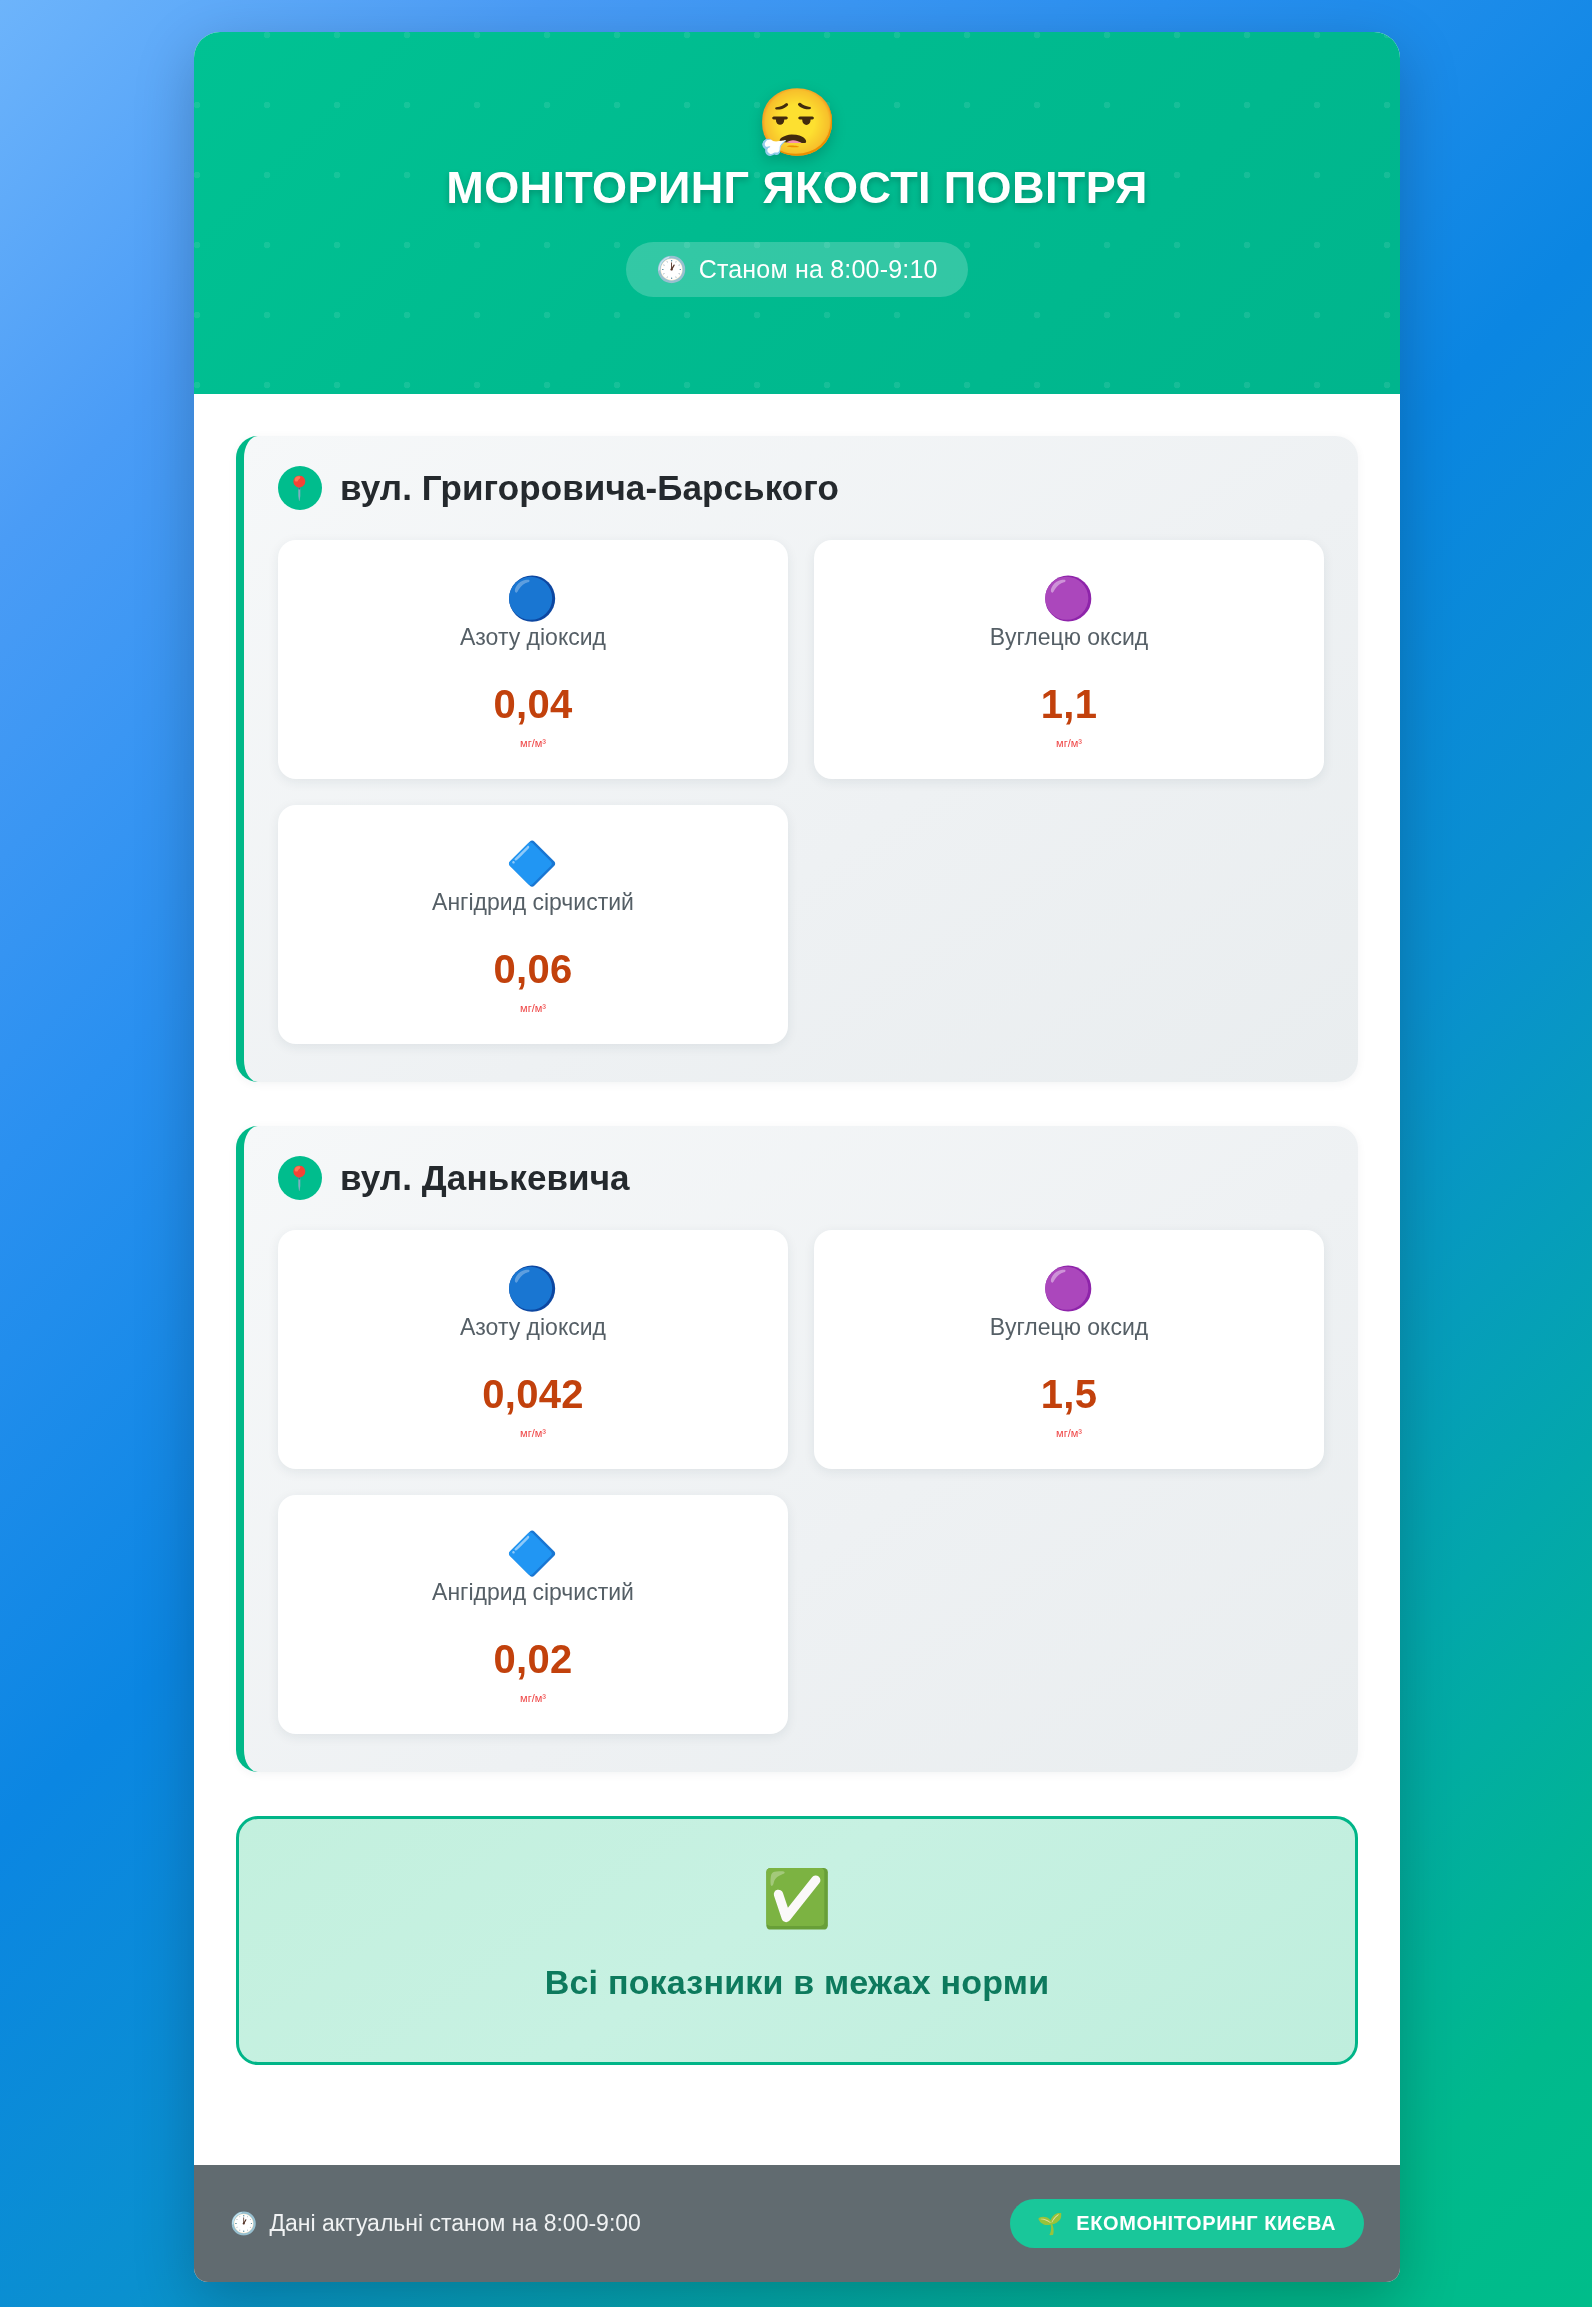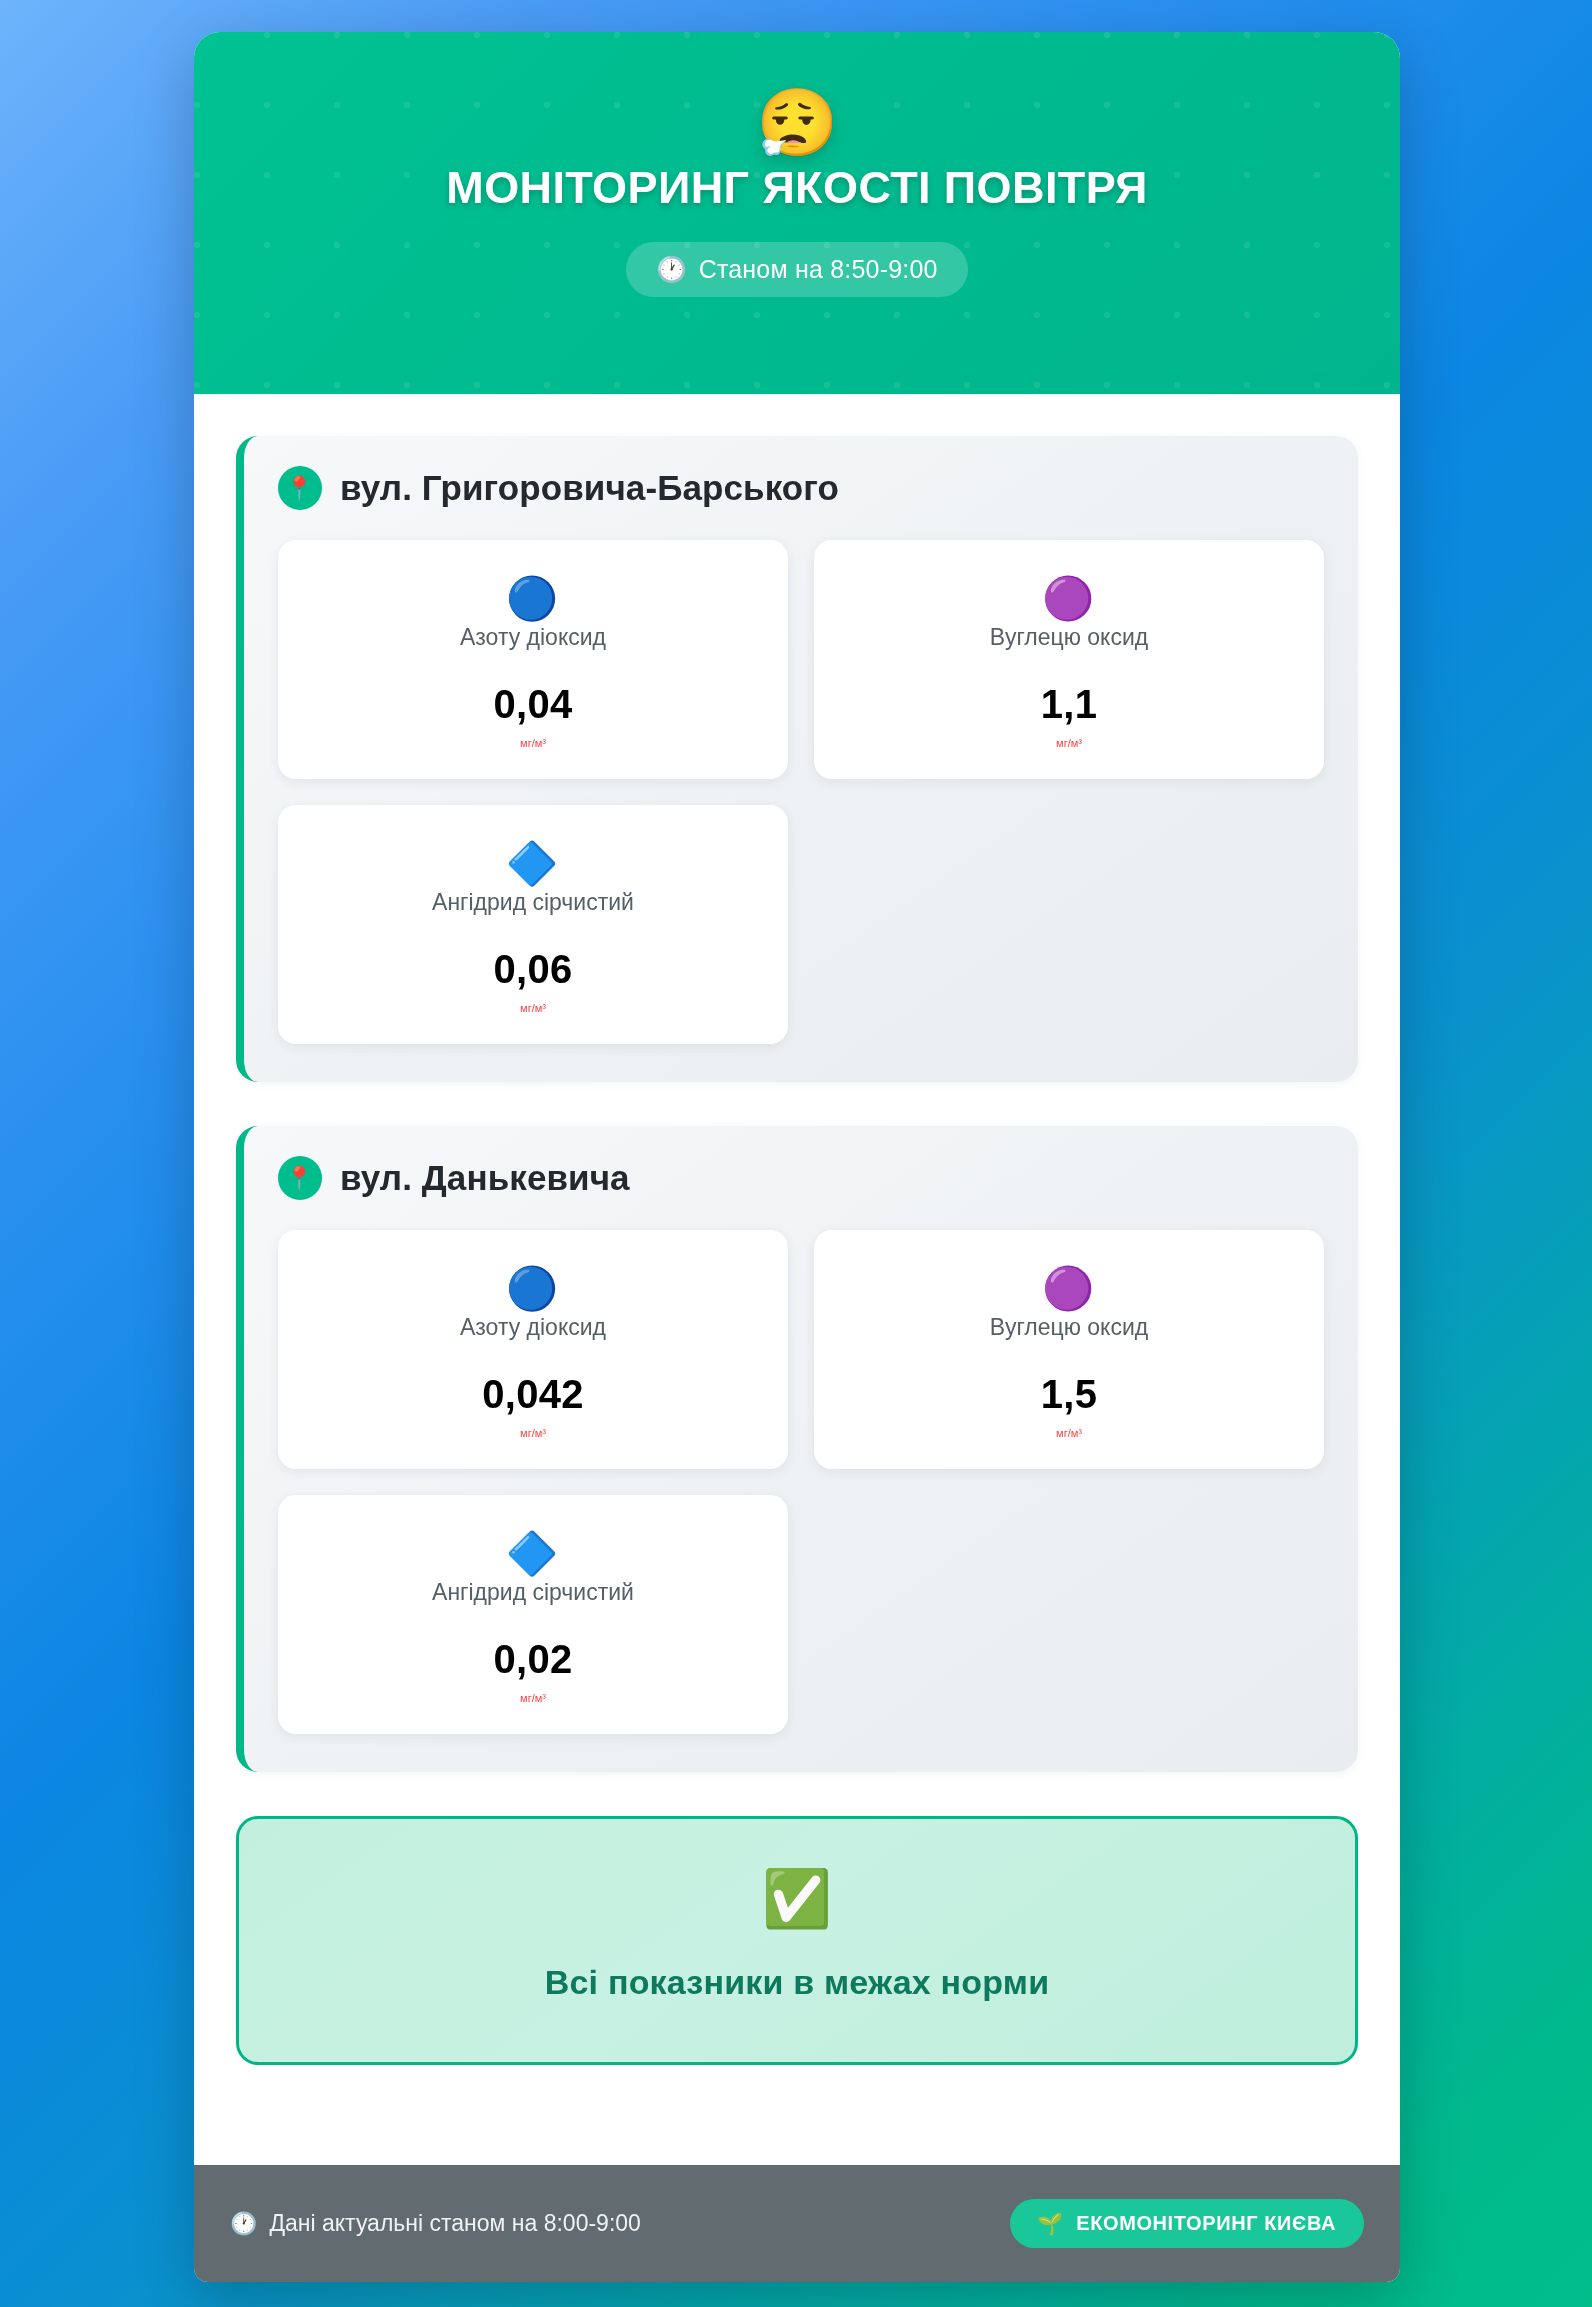--- a/index.html
+++ b/index.html
@@ -156,21 +156,21 @@
   .metric-label {
     margin-top: 0;
     font-size: 23px;
     color: #555f66;
   }
 
   .metric-value {
     margin-top: 31px;
     font-size: 40px;
     font-weight: 700;
-    color: #000000;
+    color: #c2410c;
     letter-spacing: 0.3px;
   }
 
   .metric-unit {
     margin-top: 10px;
     font-size: 11px;
     color: #ef4444;
   }
 
   
@@ -232,21 +232,21 @@
 </head>
 <body>
 
 <div class="page-frame">
 
   <div class="hero">
     <div class="hero-logo">😮‍💨</div>
     <div class="hero-title">МОНІТОРИНГ ЯКОСТІ ПОВІТРЯ</div>
     <div class="hero-badge">
       <span class="emo">🕐</span>
-      <span>Станом на 8:50-9:00</span>
+      <span>Станом на 8:00-9:10</span>
     </div>
   </div>
 
   <div class="content">
 
     <div class="station">
       <div class="station-head">
         <span class="pin">📍</span>
         <span class="station-name">вул. Григоровича-Барського</span>
       </div>

